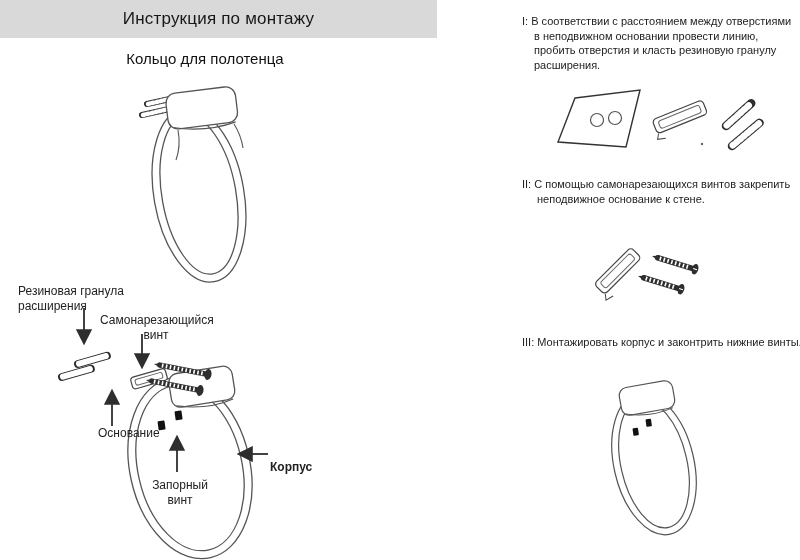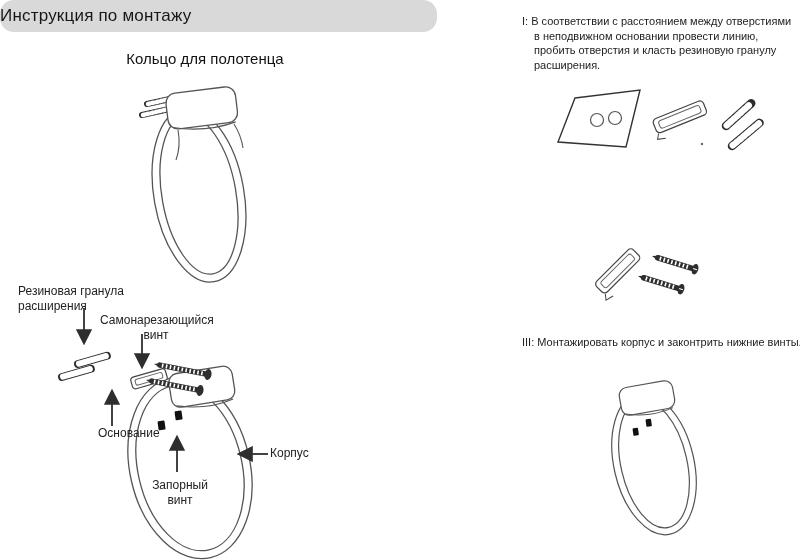--- a/index.html
+++ b/index.html
@@ -4,39 +4,39 @@
 <style>
   * { margin:0; padding:0; box-sizing:border-box; }
   html,body { width:800px; height:560px; overflow:hidden; }
   body {
     background:#ffffff;
     font-family:"Liberation Sans", sans-serif;
     color:#1f1f1f;
     position:relative;
   }
   .header-bar{
-    position:absolute; left:0; top:0; width:437px; height:32px;
+    position:absolute; left:0; top:0; width:437px; height:38px;
     background:#d9d9d9;
-    display:flex; align-items:center; justify-content:flex-start;border-radius:14px;
+    display:flex; align-items:center; justify-content:center;
   }
   .title{ font-size:17px; color:#171717; letter-spacing:.2px; }
   .subtitle{
     position:absolute; left:0; top:50px; width:410px;
     text-align:center; font-size:15px; font-weight:400; color:#111;
   }
   svg{ position:absolute; }
   .main-ring{ left:133px; top:80px; }
   .left-diagram{ position:absolute; left:0; top:280px; width:330px; height:280px; }
   .left-diagram svg{ left:0; top:0; }
   .lbl{ position:absolute; font-size:12px; line-height:15px; color:#222; }
   .lbl-dowel{ left:18px; top:4px; width:122px; }
   .lbl-screw{ left:100px; top:33px; width:112px; text-align:center; }
   .lbl-base{ left:64px; top:146px;margin-left:34px; }
   .lbl-lock{ left:144px; top:198px; width:72px; text-align:center; }
-  .lbl-body{ left:270px; top:166px; }
+  .lbl-body{ left:270px; top:180px;font-weight:bold; }
   .right-col{ position:absolute; left:520px; top:0; width:280px; height:476px; }
   .step{ position:absolute; left:2px; font-size:11px; line-height:14.5px; color:#222; }
   .step1{ top:14px;  width:272px; padding-left:12px; text-indent:-12px; }
   .step2{ top:177px; width:272px; padding-left:15px; text-indent:-15px; }
   .step3{ top:335px; width:282px; padding-left:19px; text-indent:-19px; }
   .ill1{ left:30px; top:86px; }
   .ill2{ left:58px; top:236px; }
   .ill3{ left:72px; top:366px; }
 </style>
 </head>
@@ -144,20 +144,21 @@
         <line x1="0" y1="0" x2="34" y2="0" stroke="#2e2e2e" stroke-width="8.5"></line>
         <line x1="1" y1="0" x2="33" y2="0" stroke="#fff" stroke-width="6.5" stroke-dasharray="2 2.6"></line>
       </g>
       <g transform="translate(182 60) rotate(-40)">
         <line x1="0" y1="0" x2="36" y2="0" stroke="#2e2e2e" stroke-width="8.5"></line>
         <line x1="1" y1="0" x2="35" y2="0" stroke="#fff" stroke-width="6.5" stroke-dasharray="2 2.6"></line>
       </g>
     </g>
   </svg>
 
+  <p class="step step2">II: С помощью самонарезающихся винтов закрепить неподвижное основание к стене.</p>
 
   <svg class="ill2" width="168" height="80" viewBox="0 0 168 80">
     <g transform="translate(16 48) rotate(-45)">
       <rect x="0" y="0" width="52" height="15" rx="4" fill="#fff" stroke="#444" stroke-width="1.2"></rect>
       <rect x="5" y="3.5" width="42" height="8" rx="2.5" fill="none" stroke="#666" stroke-width="1"></rect>
       <path d="M1,15 l-4,5 l8,2" fill="none" stroke="#444" stroke-width="1"></path>
     </g>
     <g>
       <g transform="translate(74 20) rotate(17)">
         <path d="M0,0 L7,-2.5 L7,2.5 Z" fill="#2e2e2e"></path>

